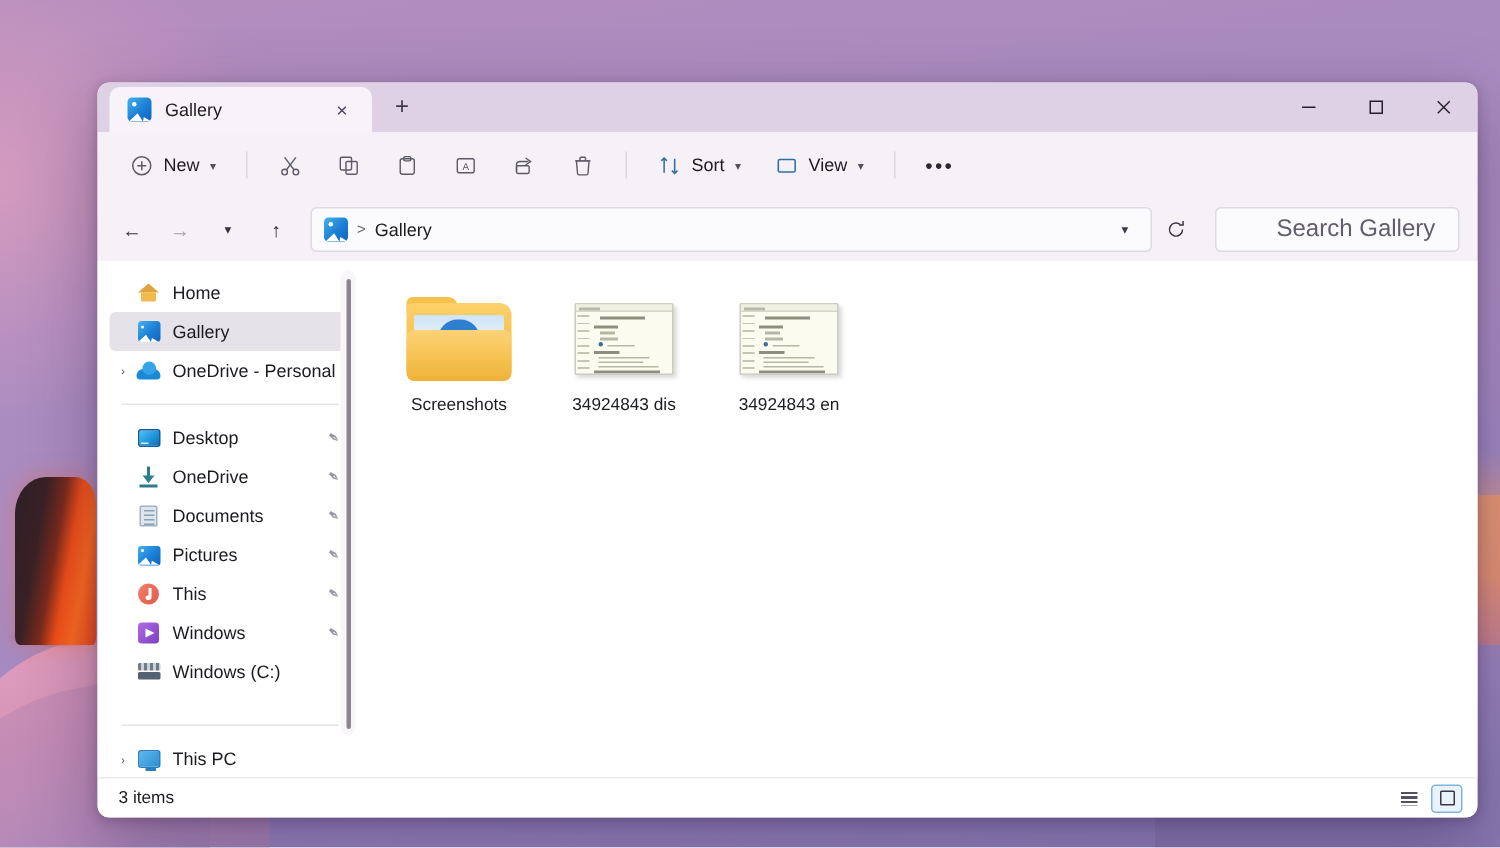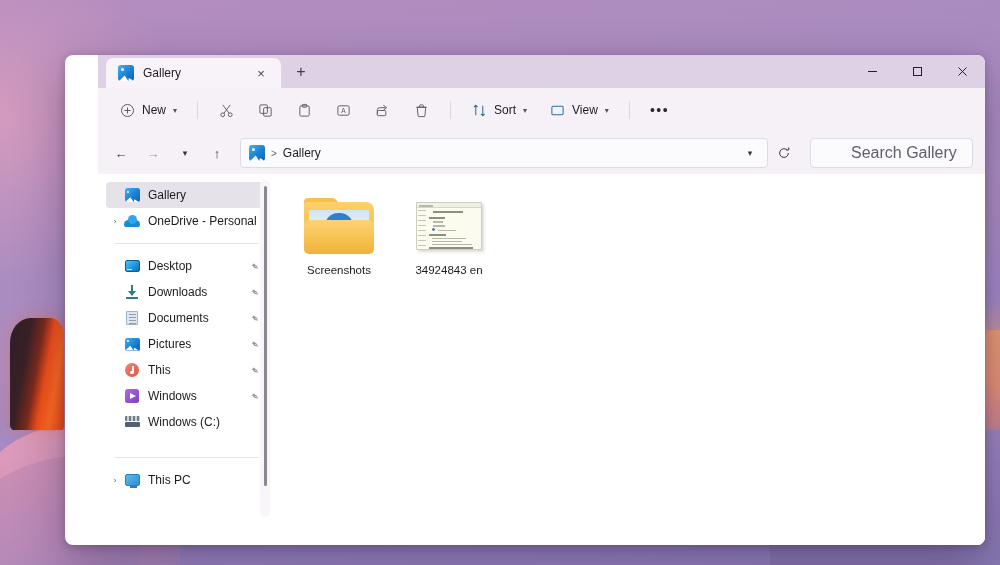--- a/index.html
+++ b/index.html
@@ -55,21 +55,20 @@
     background: radial-gradient(ellipse at 50% 50%, rgba(60,30,40,.45), rgba(60,30,40,0) 70%);
   }
 
   
   #explorer {
     position: absolute; left: 65px; top: 55px; width: 920px; height: 490px;
     border-radius: 8px; overflow: hidden;
     box-shadow: 0 18px 48px rgba(40,20,60,.35), 0 2px 8px rgba(40,20,60,.25);
     display: flex; flex-direction: column;
     background: #ffffff;
-    padding-left: 33px;
   }
 
   
   .titlebar {
     height: 33px; background: #ded1e6; display: flex; align-items: flex-end;
     position: relative; flex: 0 0 33px;
   }
   .tabstrip { display: flex; align-items: flex-end; height: 33px; padding-left: 8px; }
   .tab {
     display: flex; align-items: center; gap: 9px;
@@ -580,20 +579,27 @@
               <line x1="10" y1="10" x2="13.5" y2="13.5" stroke="currentColor" stroke-width="1.1"></line>
             </svg>
         </span>
       </div>
     </div>
 
     <div class="body">
 
       <div class="sidebar">
 
+        <div class="nav-item">
+          <span class="nav-chev empty">›</span>
+          <span class="nav-icon">
+              <span class="ico-home"></span>
+            </span>
+          <span class="nav-label">Home</span>
+        </div>
         <div class="nav-item selected">
           <span class="nav-chev empty">›</span>
           <span class="nav-icon">
               <span class="ico-gallery"></span>
             </span>
           <span class="nav-label">Gallery</span>
         </div>
         <div class="nav-item">
           <span class="nav-chev">›</span>
           <span class="nav-icon">
@@ -612,21 +618,21 @@
           <span class="nav-label">Desktop</span>
           <span class="pin">✒</span>
         </div>
         <div class="nav-item">
           <span class="nav-chev empty">›</span>
           <span class="nav-icon">
               <span class="ico-download">
                 <i></i>
               </span>
             </span>
-          <span class="nav-label">Downloads</span>
+          <span class="nav-label">OneDrive</span>
           <span class="pin">✒</span>
         </div>
         <div class="nav-item">
           <span class="nav-chev empty">›</span>
           <span class="nav-icon">
               <span class="ico-doc"></span>
             </span>
           <span class="nav-label">Documents</span>
           <span class="pin">✒</span>
         </div>
@@ -689,20 +695,42 @@
                   <div class="fp-hill"></div>
                   <div class="fp-left"></div>
                   <div class="fp-icons"></div>
                 </div>
                 <div class="folder-front"></div>
               </div>
             </div>
             <div class="file-label">Screenshots</div>
           </div>
 
+          <div class="file-item">
+            <div class="thumb-wrap">
+              <div class="shot">
+                <div class="shot-title"></div>
+                <div class="shot-left"></div>
+                <div class="shot-body">
+                  <span class="sl dk" style="left:4px; top:1px; width:30px;"></span>
+                  <span class="sl dk" style="left:0; top:7px; width:16px;"></span>
+                  <span class="sl" style="left:4px; top:11px; width:10px;"></span>
+                  <span class="sl" style="left:4px; top:15px; width:12px;"></span>
+                  <span class="sr on" style="left:3px; top:18px;"></span>
+                  <span class="sl" style="left:9px; top:19.5px; width:18px;"></span>
+                  <span class="sl dk" style="left:0; top:24px; width:17px;"></span>
+                  <span class="sl" style="left:3px; top:27.5px; width:34px;"></span>
+                  <span class="sl" style="left:3px; top:30.5px; width:30px;"></span>
+                  <span class="sl" style="left:3px; top:33.5px; width:40px;"></span>
+                  <span class="sl dk" style="left:0; top:37px; width:44px;"></span>
+                </div>
+              </div>
+            </div>
+            <div class="file-label">34924843 dis</div>
+          </div>
 
           <div class="file-item">
             <div class="thumb-wrap">
               <div class="shot">
                 <div class="shot-title"></div>
                 <div class="shot-left"></div>
                 <div class="shot-body">
                   <span class="sl dk" style="left:4px; top:1px; width:30px;"></span>
                   <span class="sl dk" style="left:0; top:7px; width:16px;"></span>
                   <span class="sl" style="left:4px; top:11px; width:10px;"></span>
@@ -717,15 +745,26 @@
                 </div>
               </div>
             </div>
             <div class="file-label">34924843 en</div>
           </div>
 
         </div>
       </div>
     </div>
 
+    <div class="statusbar">
+      <span>3 items</span>
+      <div class="view-toggles">
+        <div class="vt">
+          <span class="vt-lines"></span>
+        </div>
+        <div class="vt active">
+          <span class="vt-box"></span>
+        </div>
+      </div>
+    </div>
 
   </div>
 </div>
 
 </body></html>

